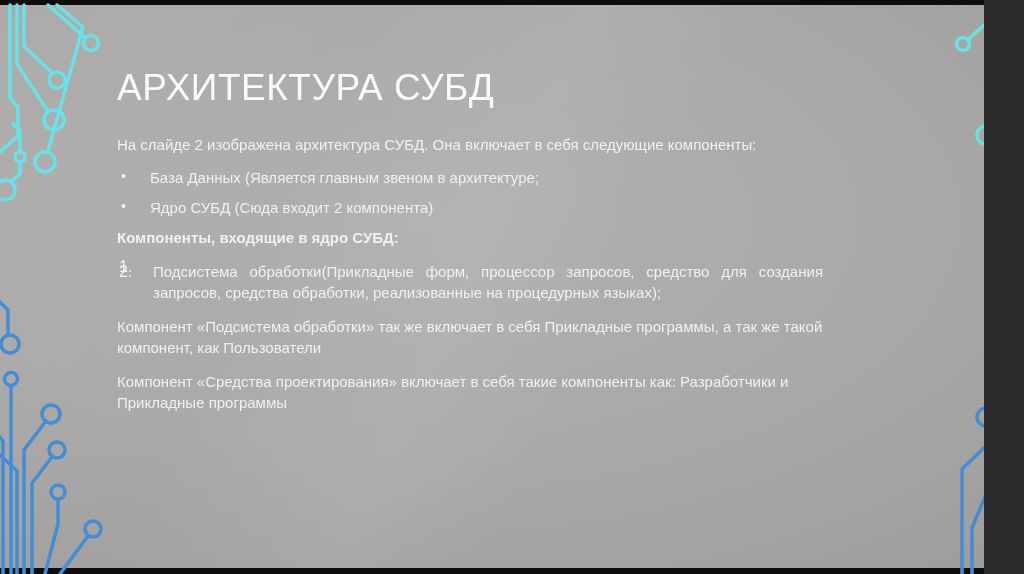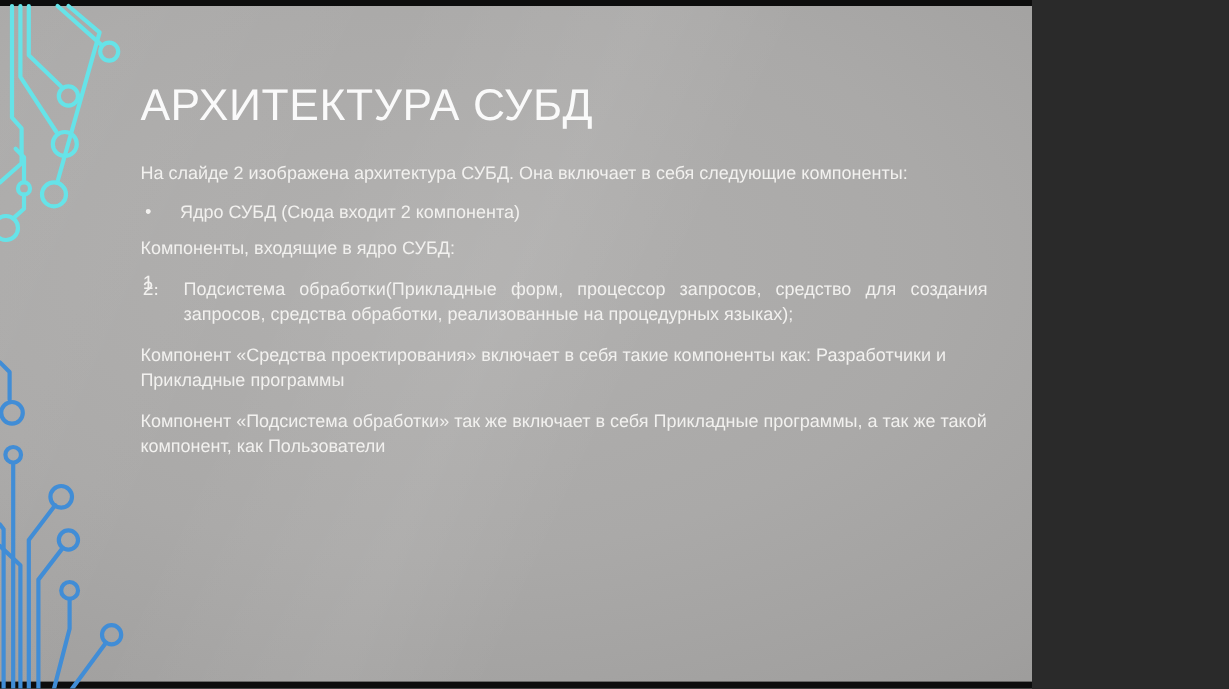--- a/index.html
+++ b/index.html
@@ -1,19 +1,19 @@
 <!DOCTYPE html>
 <html><head>
 <meta charset="utf-8">
 <style>
   * { margin: 0; padding: 0; box-sizing: border-box; }
   html, body { background: #2a2a2a; }
   .slide {
     position: relative;
-    width: 860px;
+    width: 984px;
     height: 574px;
     overflow: hidden;
     background:
       linear-gradient(115deg, rgba(255,255,255,0.05) 0%, rgba(255,255,255,0) 30%, rgba(255,255,255,0.06) 48%, rgba(255,255,255,0) 60%),
       radial-gradient(ellipse 110% 95% at 42% 38%, #b1b0af 0%, #aaa9a8 45%, #a09f9e 78%, #969594 100%);
     font-family: "Liberation Sans", sans-serif;
   }
   .edge-bar {
     position: absolute;
     left: 0;
@@ -51,21 +51,21 @@
     position: relative;
     padding-left: 33px;
     margin-bottom: 9px;
   }
   ul.bullets li .marker {
     position: absolute;
     left: 4px;
     top: -1px;
     font-size: 14px;
   }
-  p.heading { margin: 0 0 8px 0; }
+  p.heading { margin: 0 0 8px 0; font-weight: bold; }
   .num-item {
     position: relative;
     padding-left: 36px;
     margin-bottom: 13px;
     text-align: justify;
   }
   .num-item .num {
     position: absolute;
     left: 2px;
     top: 0;
@@ -129,35 +129,36 @@
 
   <div class="content">
     <h1 class="title">АРХИТЕКТУРА СУБД</h1>
 
     <div class="body-text">
       <p class="para">На слайде 2 изображена архитектура СУБД. Она включает в себя следующие компоненты:</p>
 
       <ul class="bullets">
         <li>
           <span class="marker">•</span>
+          <span>База Данных (Является главным звеном в архитектуре;</span>
         </li>
         <li>
           <span class="marker">•</span>
           <span>Ядро СУБД (Сюда входит 2 компонента)</span>
         </li>
       </ul>
 
       <p class="heading">Компоненты, входящие в ядро СУБД:</p>
 
       <div class="num-item">
         <span class="num">1.</span>
       </div>
       <div class="num-item">
         <span class="num">2.</span>
         <span>Подсистема обработки(Прикладные форм, процессор запросов, средство для создания запросов, средства обработки, реализованные на процедурных языках);</span>
       </div>
 
+      <p class="closing">Компонент «Подсистема обработки» так же включает в себя Прикладные программы, а так же такой компонент, как Пользователи</p>
       <p class="closing">Компонент «Средства проектирования» включает в себя такие компоненты как: Разработчики и Прикладные программы</p>
-      <p class="closing">Компонент «Подсистема обработки» так же включает в себя Прикладные программы, а так же такой компонент, как Пользователи</p>
     </div>
   </div>
 
 </div>
 
 </body></html>

